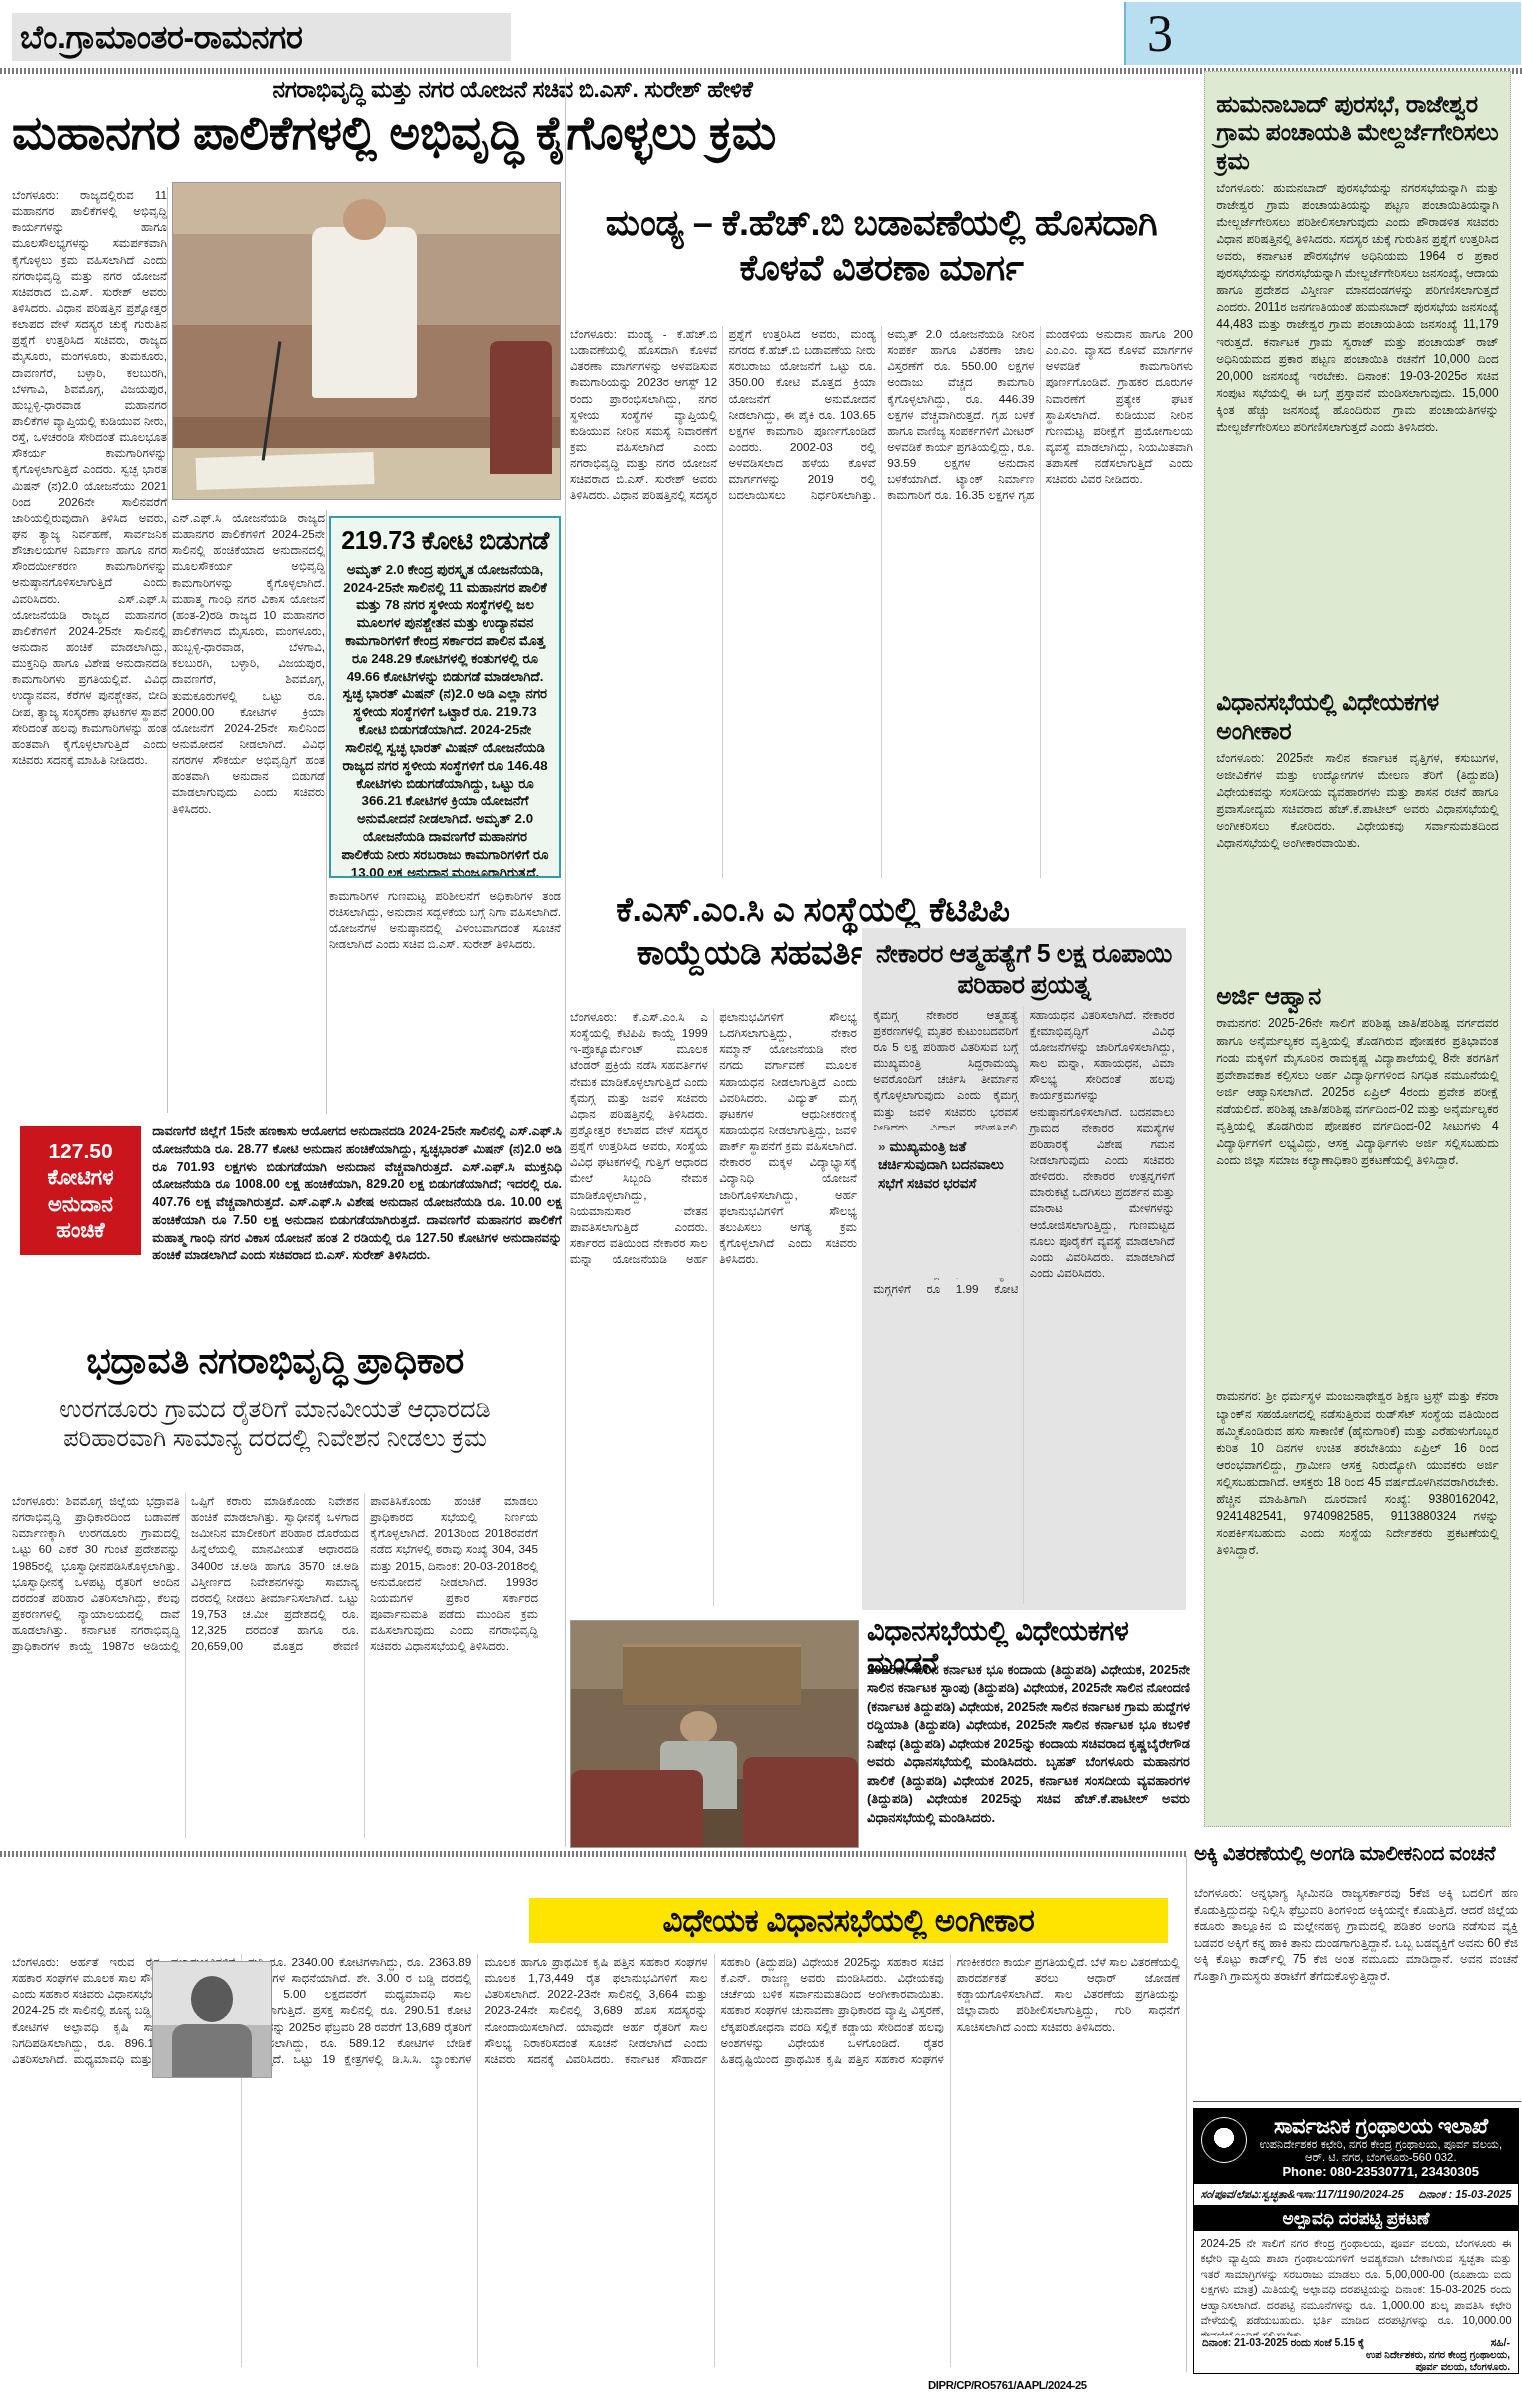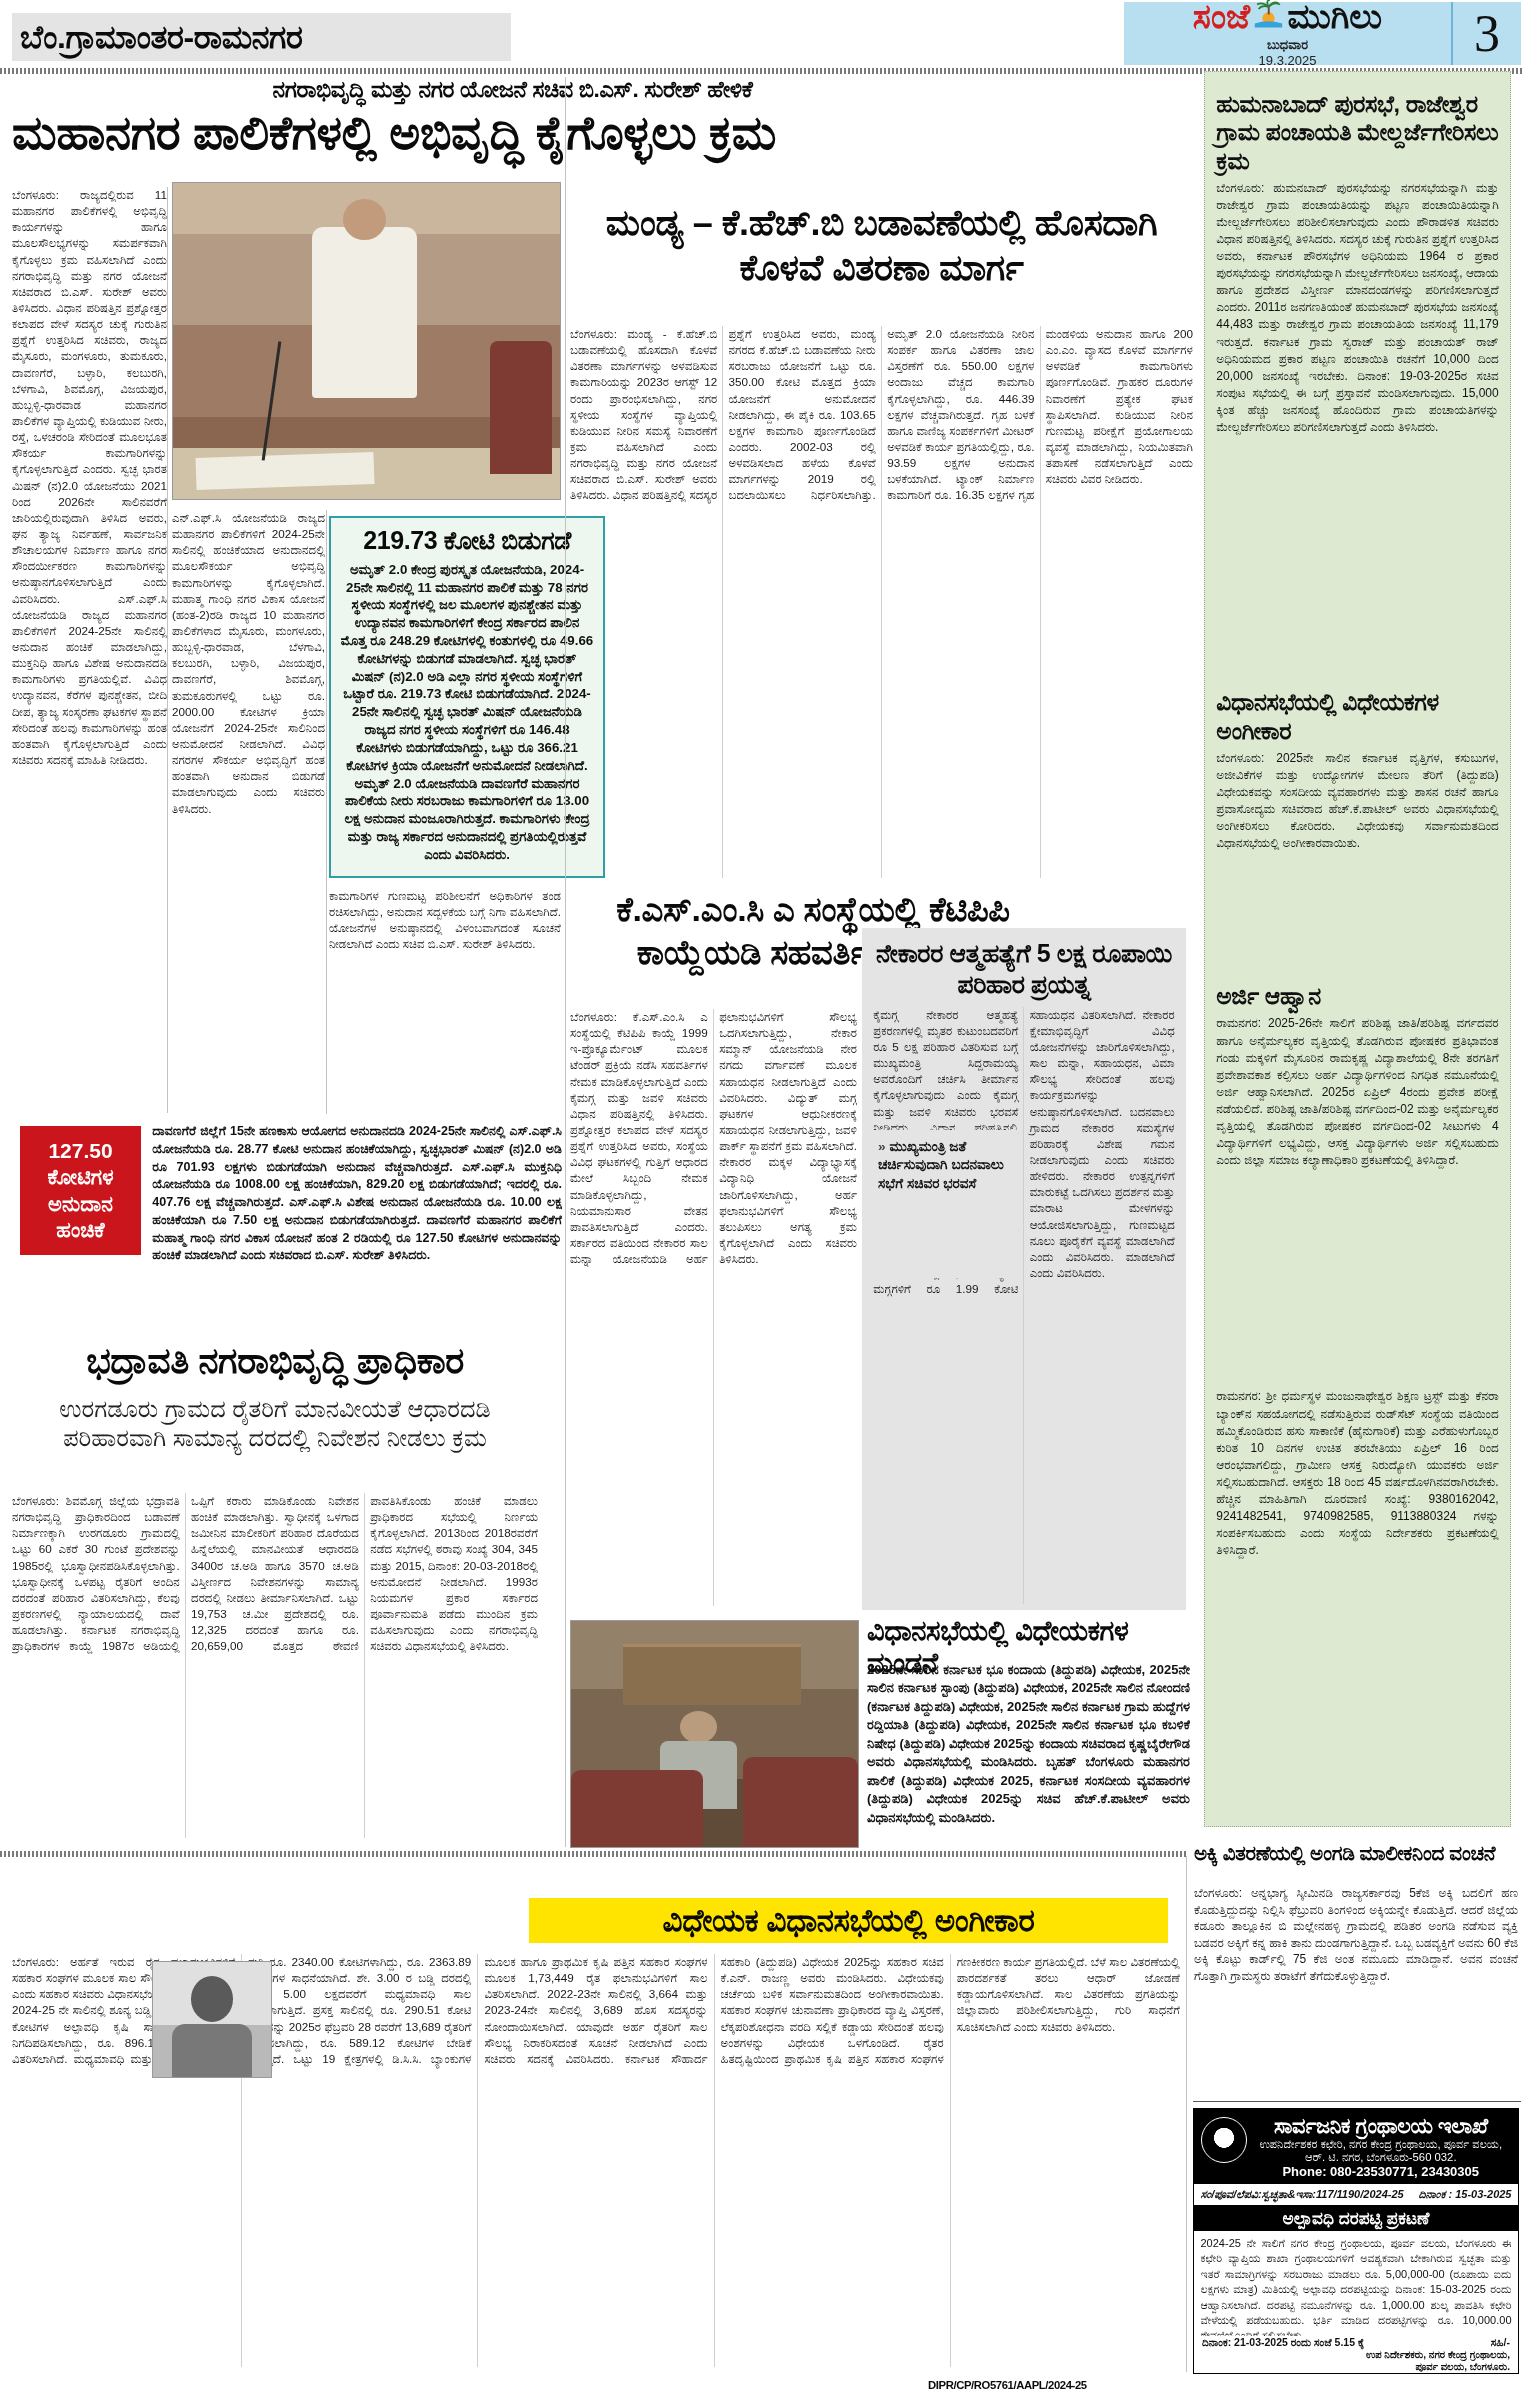--- a/index.html
+++ b/index.html
@@ -38,35 +38,20 @@
 </head>
 <body>
 
 <div id="page">
 
   <div class="abs" style="left:12px;top:13px;width:499px;height:48px;background:#e4e4e4;display:flex;align-items:center;padding-left:8px;box-sizing:border-box;">
     <span class="hl" style="font-size:32px;">ಬೆಂ.ಗ್ರಾಮಾಂತರ-ರಾಮನಗರ</span>
   </div>
 
   <div class="abs masthead" style="left:1124px;top:1.6px;width:397px;height:63px;">
-    <div class="mastleft">
-      <div class="masttitle">
-        <span style="color:#d31f1f;">ಸಂಜೆ</span>
-        <span><svg width="31" height="27.4" viewBox="0 0 40 36">
-              <circle cx="20" cy="24" r="8" fill="#f5a623"></circle>
-              <path d="M2 31 Q20 25 38 31 L38 36 L2 36 Z" fill="#35a3d9"></path>
-              <rect x="19" y="7" width="2.6" height="12" fill="#6d4c41"></rect>
-              <path d="M20 9 q-8-7-15-3 M20 9 q8-7 15-3 M20 9 q-4-9 2-9 M20 9 q6-8 13-5 M20 9 q-9-3-13 3" stroke="#2e7d32" stroke-width="2.2" fill="none"></path>
-            </svg></span>
-        <span style="color:#111;">ಮುಗಿಲು</span>
-      </div>
-      <div class="mastswoosh"></div>
-      <div style="font-size:13px;font-weight:bold;color:#222;">ಬುಧವಾರ</div>
-      <div style="font-size:13px;color:#222;">19.3.2025</div>
-    </div>
     <div class="mastnum">3</div>
   </div>
 
   <div class="abs dotrule" style="left:0;top:68px;width:1523px;height:5.6px;"></div>
 
   <div class="abs hl center" style="left:12px;top:77px;width:1001px;font-size:22.6px;">ನಗರಾಭಿವೃದ್ಧಿ ಮತ್ತು ನಗರ ಯೋಜನೆ ಸಚಿವ ಬಿ.ಎಸ್. ಸುರೇಶ್ ಹೇಳಿಕೆ</div>
   <div class="abs hl" style="left:12px;top:107px;width:1009px;font-size:47px;line-height:1.12;">ಮಹಾನಗರ ಪಾಲಿಕೆಗಳಲ್ಲಿ ಅಭಿವೃದ್ಧಿ ಕೈಗೊಳ್ಳಲು ಕ್ರಮ</div>
 
   <div class="abs bt" style="left:12px;top:187px;width:155px;height:926px;">ಬೆಂಗಳೂರು: ರಾಜ್ಯದಲ್ಲಿರುವ 11 ಮಹಾನಗರ ಪಾಲಿಕೆಗಳಲ್ಲಿ ಅಭಿವೃದ್ಧಿ ಕಾರ್ಯಗಳನ್ನು ಹಾಗೂ ಮೂಲಸೌಲಭ್ಯಗಳನ್ನು ಸಮರ್ಪಕವಾಗಿ ಕೈಗೊಳ್ಳಲು ಕ್ರಮ ವಹಿಸಲಾಗಿದೆ ಎಂದು ನಗರಾಭಿವೃದ್ಧಿ ಮತ್ತು ನಗರ ಯೋಜನೆ ಸಚಿವರಾದ ಬಿ.ಎಸ್. ಸುರೇಶ್ ಅವರು ತಿಳಿಸಿದರು. ವಿಧಾನ ಪರಿಷತ್ತಿನ ಪ್ರಶ್ನೋತ್ತರ ಕಲಾಪದ ವೇಳೆ ಸದಸ್ಯರ ಚುಕ್ಕೆ ಗುರುತಿನ ಪ್ರಶ್ನೆಗೆ ಉತ್ತರಿಸಿದ ಸಚಿವರು, ರಾಜ್ಯದ ಮೈಸೂರು, ಮಂಗಳೂರು, ತುಮಕೂರು, ದಾವಣಗೆರೆ, ಬಳ್ಳಾರಿ, ಕಲಬುರಗಿ, ಬೆಳಗಾವಿ, ಶಿವಮೊಗ್ಗ, ವಿಜಯಪುರ, ಹುಬ್ಬಳ್ಳಿ-ಧಾರವಾಡ ಮಹಾನಗರ ಪಾಲಿಕೆಗಳ ವ್ಯಾಪ್ತಿಯಲ್ಲಿ ಕುಡಿಯುವ ನೀರು, ರಸ್ತೆ, ಒಳಚರಂಡಿ ಸೇರಿದಂತೆ ಮೂಲಭೂತ ಸೌಕರ್ಯ ಕಾಮಗಾರಿಗಳನ್ನು ಕೈಗೊಳ್ಳಲಾಗುತ್ತಿದೆ ಎಂದರು. ಸ್ವಚ್ಛ ಭಾರತ ಮಿಷನ್ (ನ)2.0 ಯೋಜನೆಯು 2021 ರಿಂದ 2026ನೇ ಸಾಲಿನವರೆಗೆ ಜಾರಿಯಲ್ಲಿರುವುದಾಗಿ ತಿಳಿಸಿದ ಅವರು, ಘನ ತ್ಯಾಜ್ಯ ನಿರ್ವಹಣೆ, ಸಾರ್ವಜನಿಕ ಶೌಚಾಲಯಗಳ ನಿರ್ಮಾಣ ಹಾಗೂ ನಗರ ಸೌಂದರ್ಯೀಕರಣ ಕಾಮಗಾರಿಗಳನ್ನು ಅನುಷ್ಠಾನಗೊಳಿಸಲಾಗುತ್ತಿದೆ ಎಂದು ವಿವರಿಸಿದರು. ಎಸ್.ಎಫ್.ಸಿ ಯೋಜನೆಯಡಿ ರಾಜ್ಯದ ಮಹಾನಗರ ಪಾಲಿಕೆಗಳಿಗೆ 2024-25ನೇ ಸಾಲಿನಲ್ಲಿ ಅನುದಾನ ಹಂಚಿಕೆ ಮಾಡಲಾಗಿದ್ದು, ಮುಕ್ತನಿಧಿ ಹಾಗೂ ವಿಶೇಷ ಅನುದಾನದಡಿ ಕಾಮಗಾರಿಗಳು ಪ್ರಗತಿಯಲ್ಲಿವೆ. ವಿವಿಧ ಉದ್ಯಾನವನ, ಕೆರೆಗಳ ಪುನಶ್ಚೇತನ, ಬೀದಿ ದೀಪ, ತ್ಯಾಜ್ಯ ಸಂಸ್ಕರಣಾ ಘಟಕಗಳ ಸ್ಥಾಪನೆ ಸೇರಿದಂತೆ ಹಲವು ಕಾಮಗಾರಿಗಳನ್ನು ಹಂತ ಹಂತವಾಗಿ ಕೈಗೊಳ್ಳಲಾಗುತ್ತಿದೆ ಎಂದು ಸಚಿವರು ಸದನಕ್ಕೆ ಮಾಹಿತಿ ನೀಡಿದರು.</div>
   <div class="abs vline" style="left:167px;top:187px;height:926px;"></div>
@@ -76,21 +61,21 @@
     <div style="position:absolute;left:44%;top:5%;width:11%;height:13%;background:#c29a7c;border-radius:50%;"></div>
     <div style="position:absolute;left:0;bottom:0;width:100%;height:16%;background:#cfc2a6;"></div>
     <div style="position:absolute;left:6%;bottom:4%;width:46%;height:10%;background:#efece2;transform:rotate(-2deg);"></div>
     <div style="position:absolute;right:2%;bottom:8%;width:16%;height:42%;background:#7e3b34;border-radius:8px 8px 0 0;"></div>
     <div style="position:absolute;left:25%;bottom:12%;width:3.2px;height:38%;background:#2b2b2b;transform:rotate(8deg);"></div>
   </div>
 
   <div class="abs bt" style="left:172px;top:510px;width:153px;height:604px;">ಎನ್.ಎಫ್.ಸಿ ಯೋಜನೆಯಡಿ ರಾಜ್ಯದ ಮಹಾನಗರ ಪಾಲಿಕೆಗಳಿಗೆ 2024-25ನೇ ಸಾಲಿನಲ್ಲಿ ಹಂಚಿಕೆಯಾದ ಅನುದಾನದಲ್ಲಿ ಮೂಲಸೌಕರ್ಯ ಅಭಿವೃದ್ಧಿ ಕಾಮಗಾರಿಗಳನ್ನು ಕೈಗೊಳ್ಳಲಾಗಿದೆ. ಮಹಾತ್ಮ ಗಾಂಧಿ ನಗರ ವಿಕಾಸ ಯೋಜನೆ (ಹಂತ-2)ರಡಿ ರಾಜ್ಯದ 10 ಮಹಾನಗರ ಪಾಲಿಕೆಗಳಾದ ಮೈಸೂರು, ಮಂಗಳೂರು, ಹುಬ್ಬಳ್ಳಿ-ಧಾರವಾಡ, ಬೆಳಗಾವಿ, ಕಲಬುರಗಿ, ಬಳ್ಳಾರಿ, ವಿಜಯಪುರ, ದಾವಣಗೆರೆ, ಶಿವಮೊಗ್ಗ, ತುಮಕೂರುಗಳಲ್ಲಿ ಒಟ್ಟು ರೂ. 2000.00 ಕೋಟಿಗಳ ಕ್ರಿಯಾ ಯೋಜನೆಗೆ 2024-25ನೇ ಸಾಲಿನಿಂದ ಅನುಮೋದನೆ ನೀಡಲಾಗಿದೆ. ವಿವಿಧ ನಗರಗಳ ಸೌಕರ್ಯ ಅಭಿವೃದ್ಧಿಗೆ ಹಂತ ಹಂತವಾಗಿ ಅನುದಾನ ಬಿಡುಗಡೆ ಮಾಡಲಾಗುವುದು ಎಂದು ಸಚಿವರು ತಿಳಿಸಿದರು.</div>
   <div class="abs vline" style="left:326px;top:510px;height:604px;"></div>
 
-  <div class="abs greenbox" style="left:329px;top:516px;width:276px;height:362px;">
+  <div class="abs greenbox" style="left:329px;top:516px;width:232px;height:362px;">
     <div class="hl center" style="font-size:25px;margin-bottom:4.8px;">219.73 ಕೋಟಿ ಬಿಡುಗಡೆ</div>
     <div class="center" style="font-weight:bold;font-size:13.3px;line-height:1.34;">ಅಮೃತ್ 2.0 ಕೇಂದ್ರ ಪುರಸ್ಕೃತ ಯೋಜನೆಯಡಿ, 2024-25ನೇ ಸಾಲಿನಲ್ಲಿ 11 ಮಹಾನಗರ ಪಾಲಿಕೆ ಮತ್ತು 78 ನಗರ ಸ್ಥಳೀಯ ಸಂಸ್ಥೆಗಳಲ್ಲಿ ಜಲ ಮೂಲಗಳ ಪುನಶ್ಚೇತನ ಮತ್ತು ಉದ್ಯಾನವನ ಕಾಮಗಾರಿಗಳಿಗೆ ಕೇಂದ್ರ ಸರ್ಕಾರದ ಪಾಲಿನ ಮೊತ್ತ ರೂ 248.29 ಕೋಟಿಗಳಲ್ಲಿ ಕಂತುಗಳಲ್ಲಿ ರೂ 49.66 ಕೋಟಿಗಳನ್ನು ಬಿಡುಗಡೆ ಮಾಡಲಾಗಿದೆ. ಸ್ವಚ್ಛ ಭಾರತ್ ಮಿಷನ್ (ನ)2.0 ಅಡಿ ಎಲ್ಲಾ ನಗರ ಸ್ಥಳೀಯ ಸಂಸ್ಥೆಗಳಿಗೆ ಒಟ್ಟಾರೆ ರೂ. 219.73 ಕೋಟಿ ಬಿಡುಗಡೆಯಾಗಿದೆ. 2024-25ನೇ ಸಾಲಿನಲ್ಲಿ ಸ್ವಚ್ಛ ಭಾರತ್ ಮಿಷನ್ ಯೋಜನೆಯಡಿ ರಾಜ್ಯದ ನಗರ ಸ್ಥಳೀಯ ಸಂಸ್ಥೆಗಳಿಗೆ ರೂ 146.48 ಕೋಟಿಗಳು ಬಿಡುಗಡೆಯಾಗಿದ್ದು, ಒಟ್ಟು ರೂ 366.21 ಕೋಟಿಗಳ ಕ್ರಿಯಾ ಯೋಜನೆಗೆ ಅನುಮೋದನೆ ನೀಡಲಾಗಿದೆ. ಅಮೃತ್ 2.0 ಯೋಜನೆಯಡಿ ದಾವಣಗೆರೆ ಮಹಾನಗರ ಪಾಲಿಕೆಯ ನೀರು ಸರಬರಾಜು ಕಾಮಗಾರಿಗಳಿಗೆ ರೂ 13.00 ಲಕ್ಷ ಅನುದಾನ ಮಂಜೂರಾಗಿರುತ್ತದೆ. ಕಾಮಗಾರಿಗಳು ಕೇಂದ್ರ ಮತ್ತು ರಾಜ್ಯ ಸರ್ಕಾರದ ಅನುದಾನದಲ್ಲಿ ಪ್ರಗತಿಯಲ್ಲಿರುತ್ತವೆ ಎಂದು ವಿವರಿಸಿದರು.</div>
   </div>
   <div class="abs bt" style="left:329px;top:888px;width:232px;height:226px;">ಕಾಮಗಾರಿಗಳ ಗುಣಮಟ್ಟ ಪರಿಶೀಲನೆಗೆ ಅಧಿಕಾರಿಗಳ ತಂಡ ರಚಿಸಲಾಗಿದ್ದು, ಅನುದಾನ ಸದ್ಬಳಕೆಯ ಬಗ್ಗೆ ನಿಗಾ ವಹಿಸಲಾಗಿದೆ. ಯೋಜನೆಗಳ ಅನುಷ್ಠಾನದಲ್ಲಿ ವಿಳಂಬವಾಗದಂತೆ ಸೂಚನೆ ನೀಡಲಾಗಿದೆ ಎಂದು ಸಚಿವ ಬಿ.ಎಸ್. ಸುರೇಶ್ ತಿಳಿಸಿದರು.</div>
 
   <div class="abs vline" style="left:565px;top:77px;height:1770px;"></div>
 
   <div class="abs hl center" style="left:570px;top:200px;width:623px;font-size:36px;line-height:1.25;">ಮಂಡ್ಯ – ಕೆ.ಹೆಚ್.ಬಿ ಬಡಾವಣೆಯಲ್ಲಿ ಹೊಸದಾಗಿ ಕೊಳವೆ ವಿತರಣಾ ಮಾರ್ಗ</div>
   <div class="abs bt cols4" style="left:570px;top:326px;width:623px;height:552px;">ಬೆಂಗಳೂರು: ಮಂಡ್ಯ - ಕೆ.ಹೆಚ್.ಬಿ ಬಡಾವಣೆಯಲ್ಲಿ ಹೊಸದಾಗಿ ಕೊಳವೆ ವಿತರಣಾ ಮಾರ್ಗಗಳನ್ನು ಅಳವಡಿಸುವ ಕಾಮಗಾರಿಯನ್ನು 2023ರ ಆಗಸ್ಟ್ 12 ರಂದು ಪ್ರಾರಂಭಿಸಲಾಗಿದ್ದು, ನಗರ ಸ್ಥಳೀಯ ಸಂಸ್ಥೆಗಳ ವ್ಯಾಪ್ತಿಯಲ್ಲಿ ಕುಡಿಯುವ ನೀರಿನ ಸಮಸ್ಯೆ ನಿವಾರಣೆಗೆ ಕ್ರಮ ವಹಿಸಲಾಗಿದೆ ಎಂದು ನಗರಾಭಿವೃದ್ಧಿ ಮತ್ತು ನಗರ ಯೋಜನೆ ಸಚಿವರಾದ ಬಿ.ಎಸ್. ಸುರೇಶ್ ಅವರು ತಿಳಿಸಿದರು. ವಿಧಾನ ಪರಿಷತ್ತಿನಲ್ಲಿ ಸದಸ್ಯರ ಪ್ರಶ್ನೆಗೆ ಉತ್ತರಿಸಿದ ಅವರು, ಮಂಡ್ಯ ನಗರದ ಕೆ.ಹೆಚ್.ಬಿ ಬಡಾವಣೆಯ ನೀರು ಸರಬರಾಜು ಯೋಜನೆಗೆ ಒಟ್ಟು ರೂ. 350.00 ಕೋಟಿ ಮೊತ್ತದ ಕ್ರಿಯಾ ಯೋಜನೆಗೆ ಅನುಮೋದನೆ ನೀಡಲಾಗಿದ್ದು, ಈ ಪೈಕಿ ರೂ. 103.65 ಲಕ್ಷಗಳ ಕಾಮಗಾರಿ ಪೂರ್ಣಗೊಂಡಿದೆ ಎಂದರು. 2002-03 ರಲ್ಲಿ ಅಳವಡಿಸಲಾದ ಹಳೆಯ ಕೊಳವೆ ಮಾರ್ಗಗಳನ್ನು 2019 ರಲ್ಲಿ ಬದಲಾಯಿಸಲು ನಿರ್ಧರಿಸಲಾಗಿತ್ತು. ಅಮೃತ್ 2.0 ಯೋಜನೆಯಡಿ ನೀರಿನ ಸಂಪರ್ಕ ಹಾಗೂ ವಿತರಣಾ ಜಾಲ ವಿಸ್ತರಣೆಗೆ ರೂ. 550.00 ಲಕ್ಷಗಳ ಅಂದಾಜು ವೆಚ್ಚದ ಕಾಮಗಾರಿ ಕೈಗೊಳ್ಳಲಾಗಿದ್ದು, ರೂ. 446.39 ಲಕ್ಷಗಳ ವೆಚ್ಚವಾಗಿರುತ್ತದೆ. ಗೃಹ ಬಳಕೆ ಹಾಗೂ ವಾಣಿಜ್ಯ ಸಂಪರ್ಕಗಳಿಗೆ ಮೀಟರ್ ಅಳವಡಿಕೆ ಕಾರ್ಯ ಪ್ರಗತಿಯಲ್ಲಿದ್ದು, ರೂ. 93.59 ಲಕ್ಷಗಳ ಅನುದಾನ ಬಳಕೆಯಾಗಿದೆ. ಟ್ಯಾಂಕ್ ನಿರ್ಮಾಣ ಕಾಮಗಾರಿಗೆ ರೂ. 16.35 ಲಕ್ಷಗಳ ಗೃಹ ಮಂಡಳಿಯ ಅನುದಾನ ಹಾಗೂ 200 ಎಂ.ಎಂ. ವ್ಯಾಸದ ಕೊಳವೆ ಮಾರ್ಗಗಳ ಅಳವಡಿಕೆ ಕಾಮಗಾರಿಗಳು ಪೂರ್ಣಗೊಂಡಿವೆ. ಗ್ರಾಹಕರ ದೂರುಗಳ ನಿವಾರಣೆಗೆ ಪ್ರತ್ಯೇಕ ಘಟಕ ಸ್ಥಾಪಿಸಲಾಗಿದೆ. ಕುಡಿಯುವ ನೀರಿನ ಗುಣಮಟ್ಟ ಪರೀಕ್ಷೆಗೆ ಪ್ರಯೋಗಾಲಯ ವ್ಯವಸ್ಥೆ ಮಾಡಲಾಗಿದ್ದು, ನಿಯಮಿತವಾಗಿ ತಪಾಸಣೆ ನಡೆಸಲಾಗುತ್ತಿದೆ ಎಂದು ಸಚಿವರು ವಿವರ ನೀಡಿದರು.</div>
 

